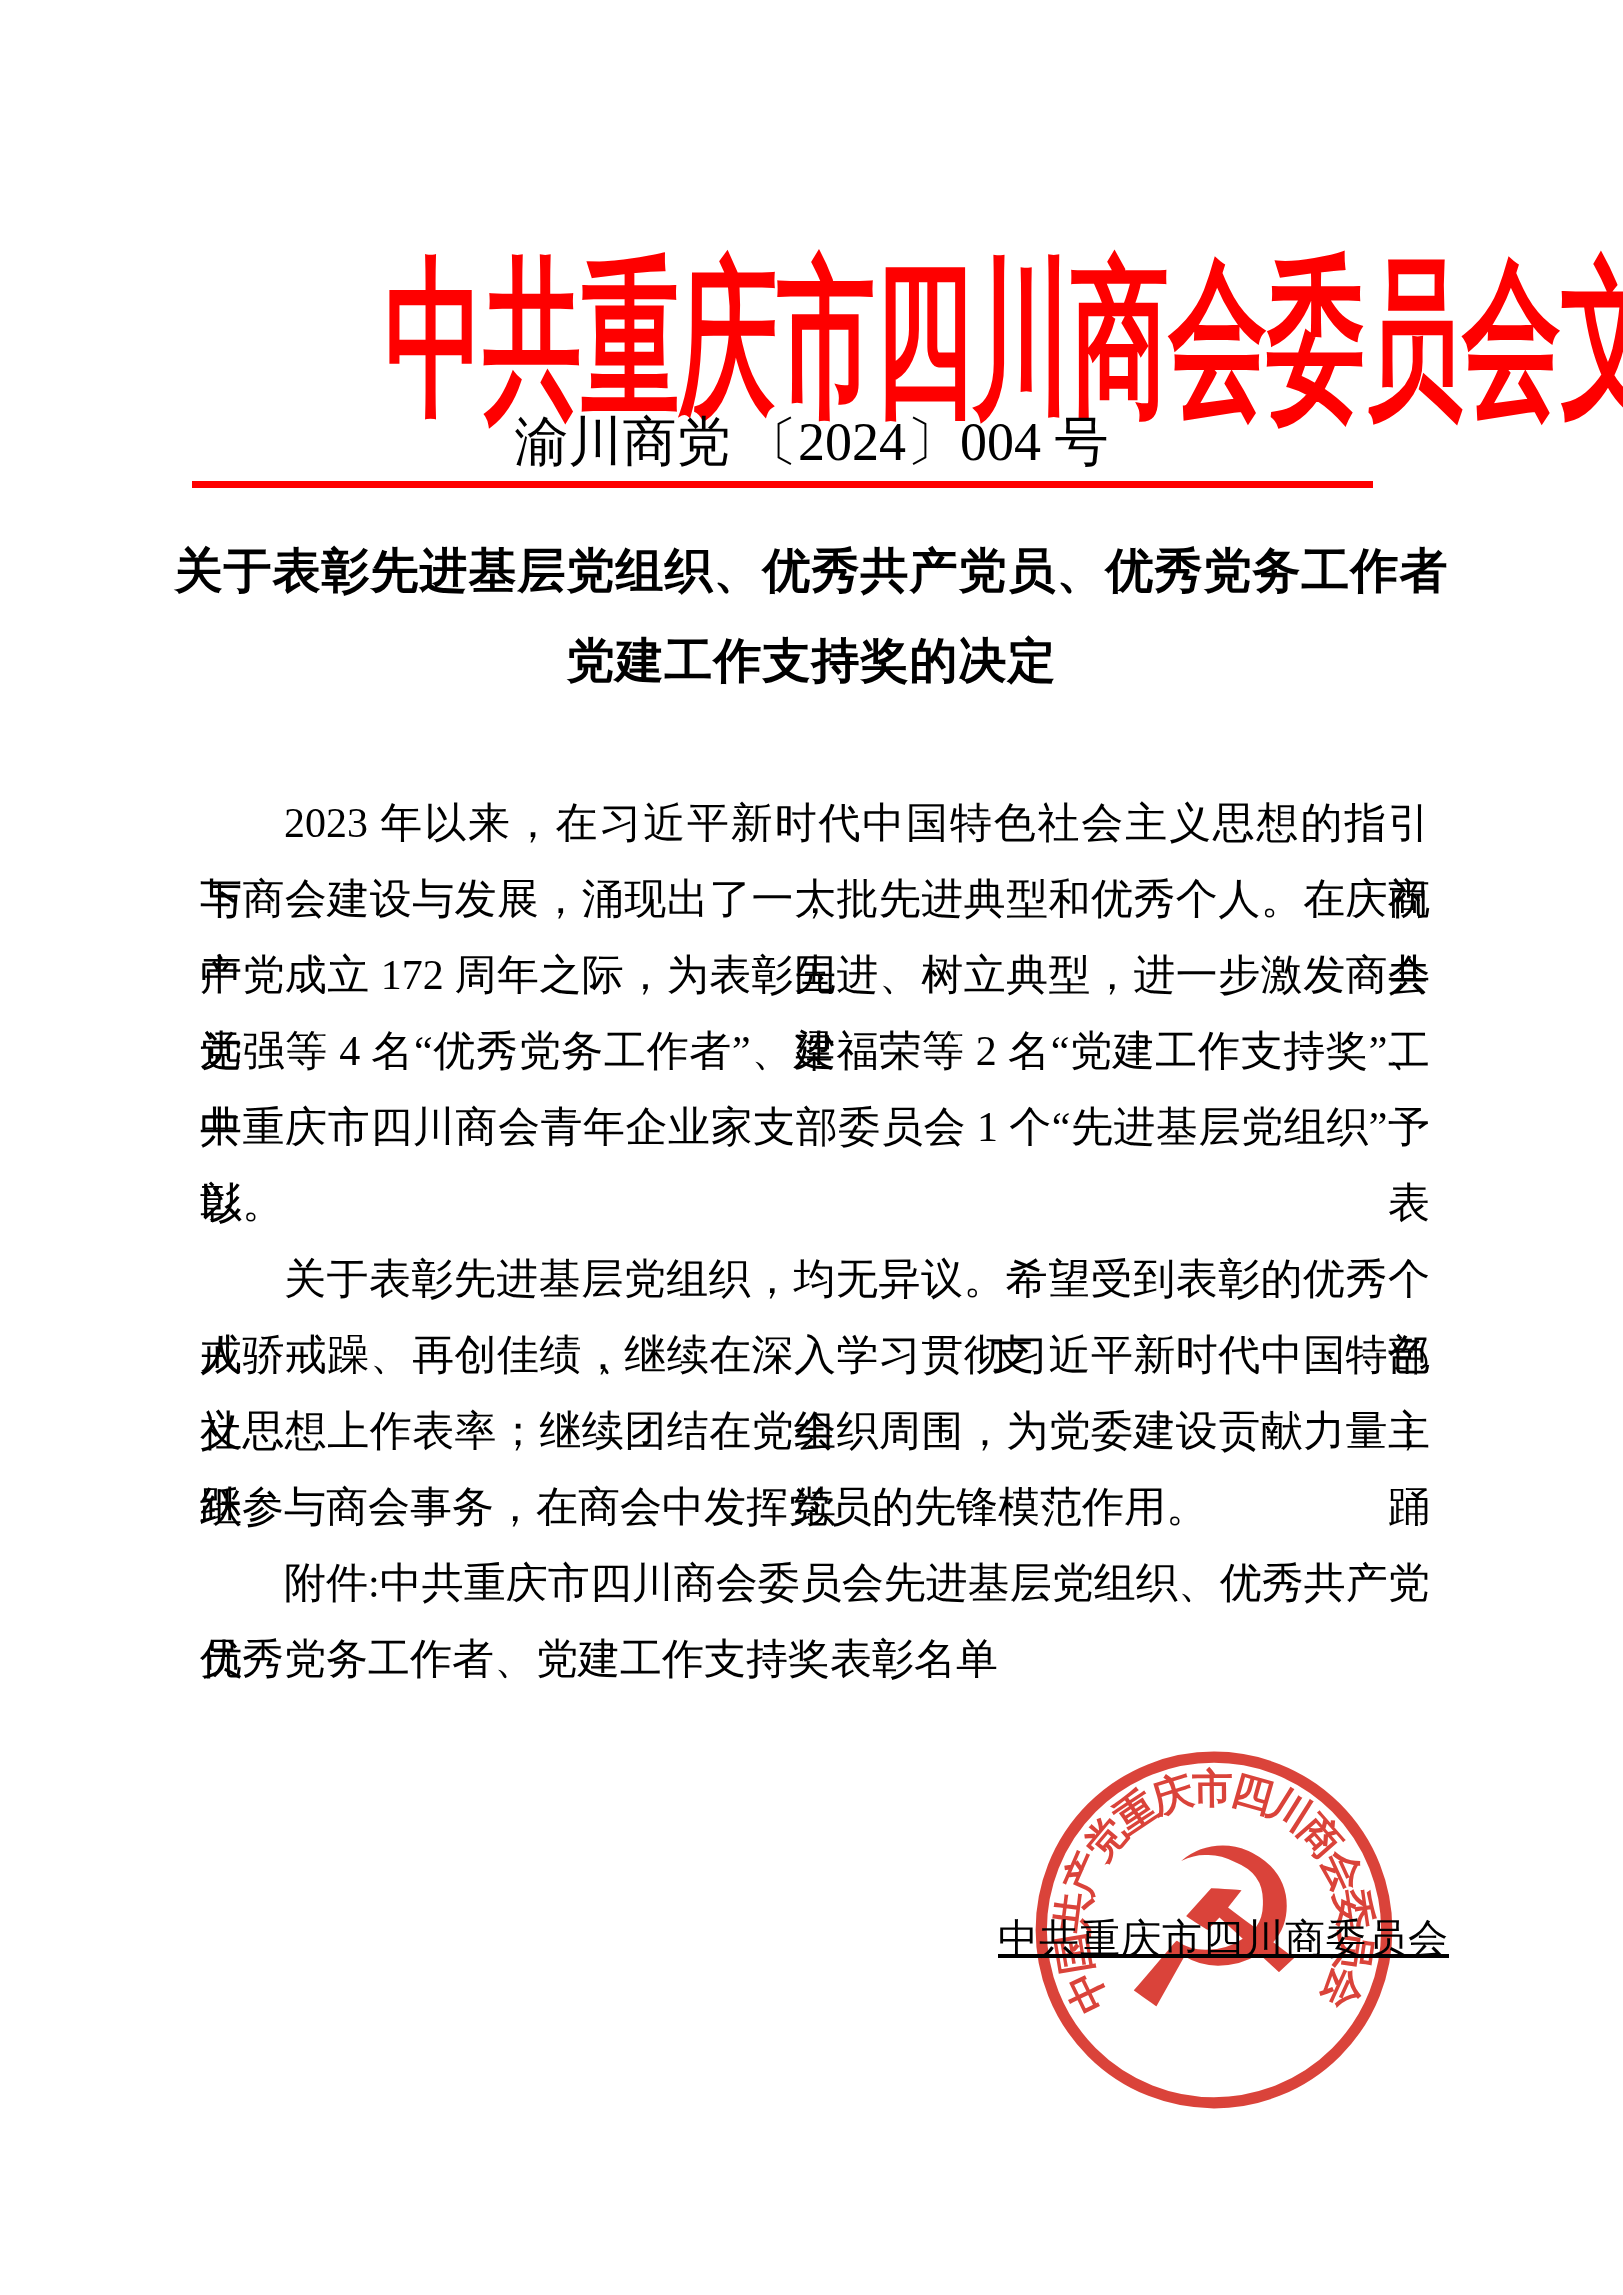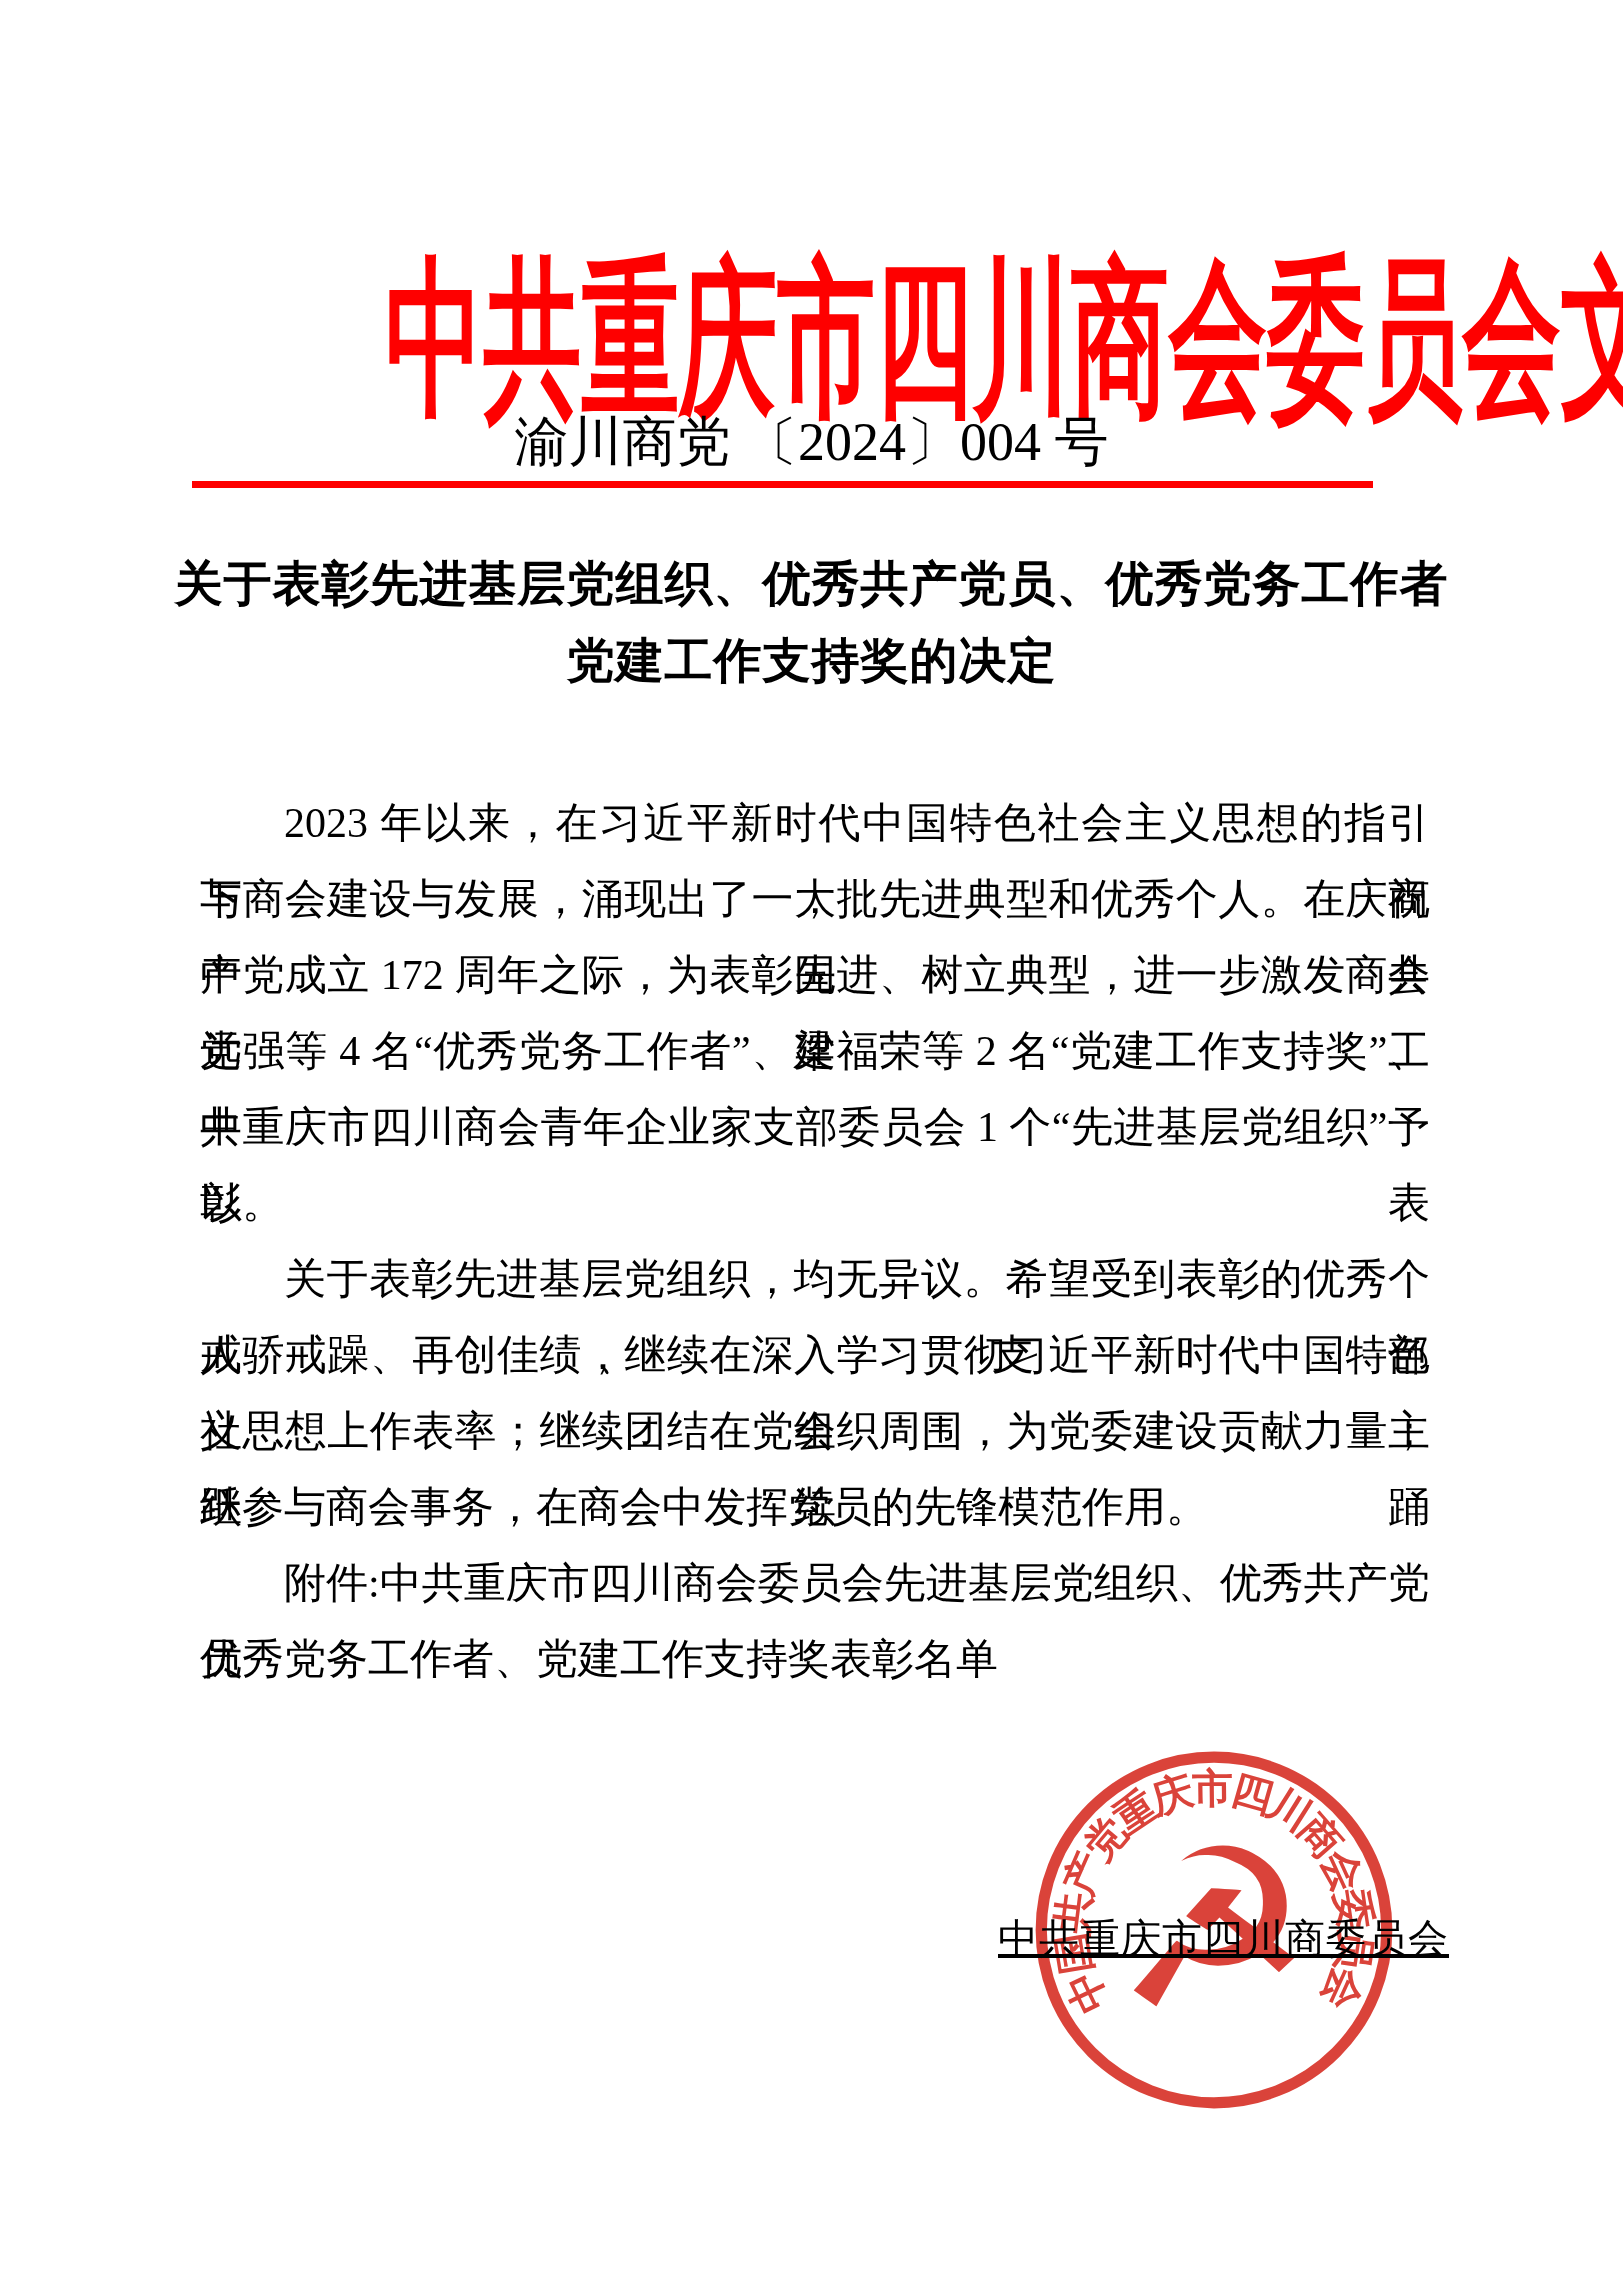--- a/index.html
+++ b/index.html
@@ -45,21 +45,21 @@
   
   .doc-title{
     position:absolute;
     left:0; right:0;
     text-align:center;
     font-weight:bold;
     font-size:48px;
     line-height:61px;
     letter-spacing:1px;
   }
-  .doc-title.l1{top:553px;font-family:Liberation Serif, serif;}
+  .doc-title.l1{top:540px;font-family:Liberation Serif, serif;}
   .doc-title.l2{top:630px;}
   
   .body-col{
     position:absolute;
     left:194px; top:785px;
     width:1230px;
     margin-left:6px;
   }
   .bline{
     font-size:42px;

